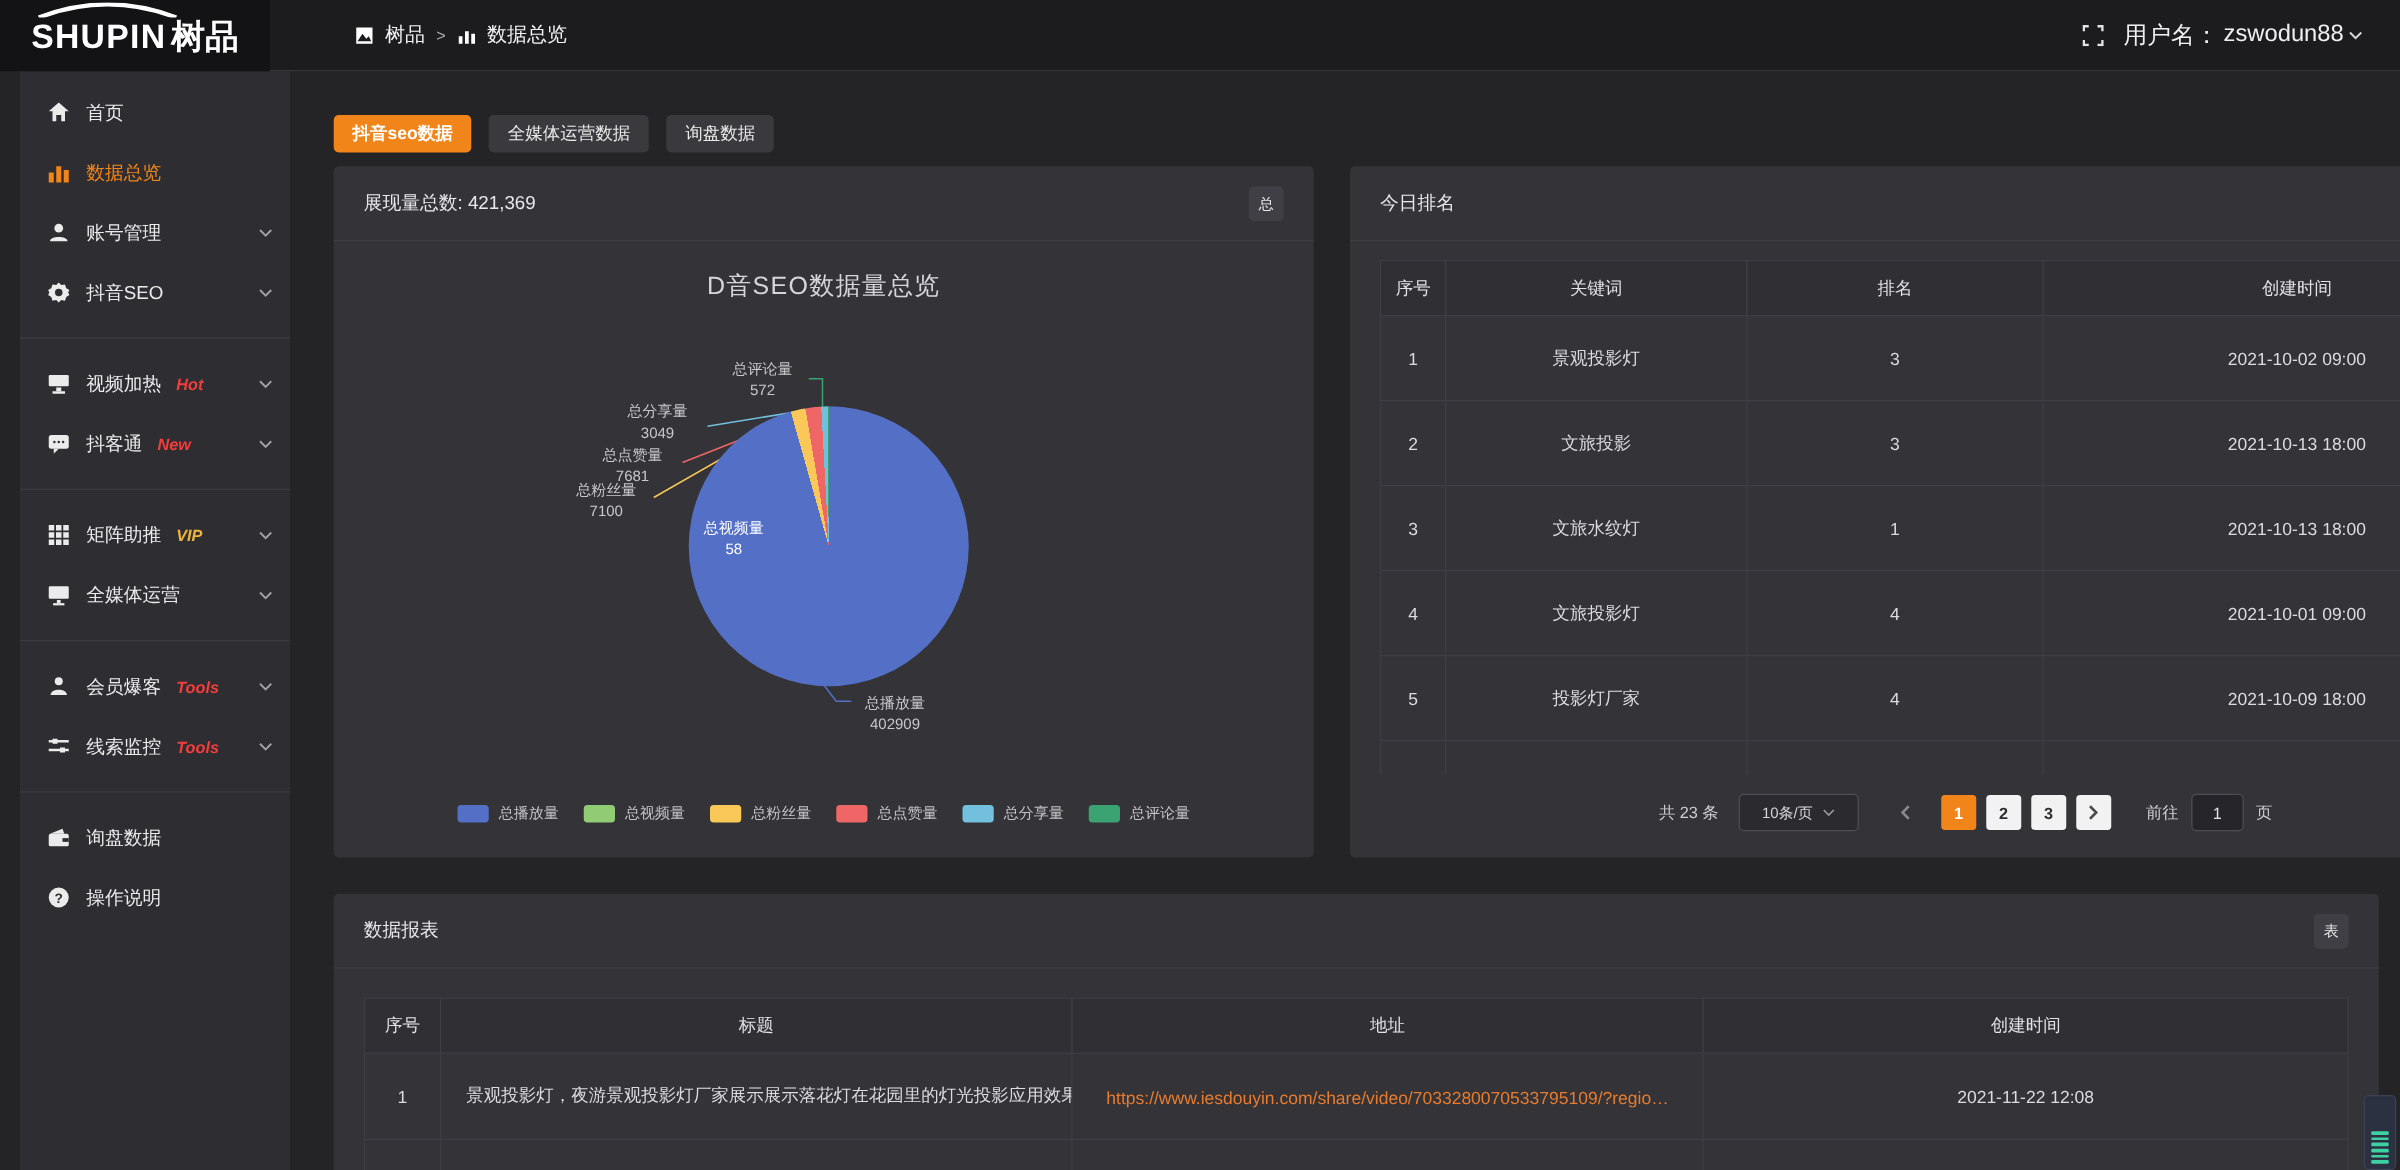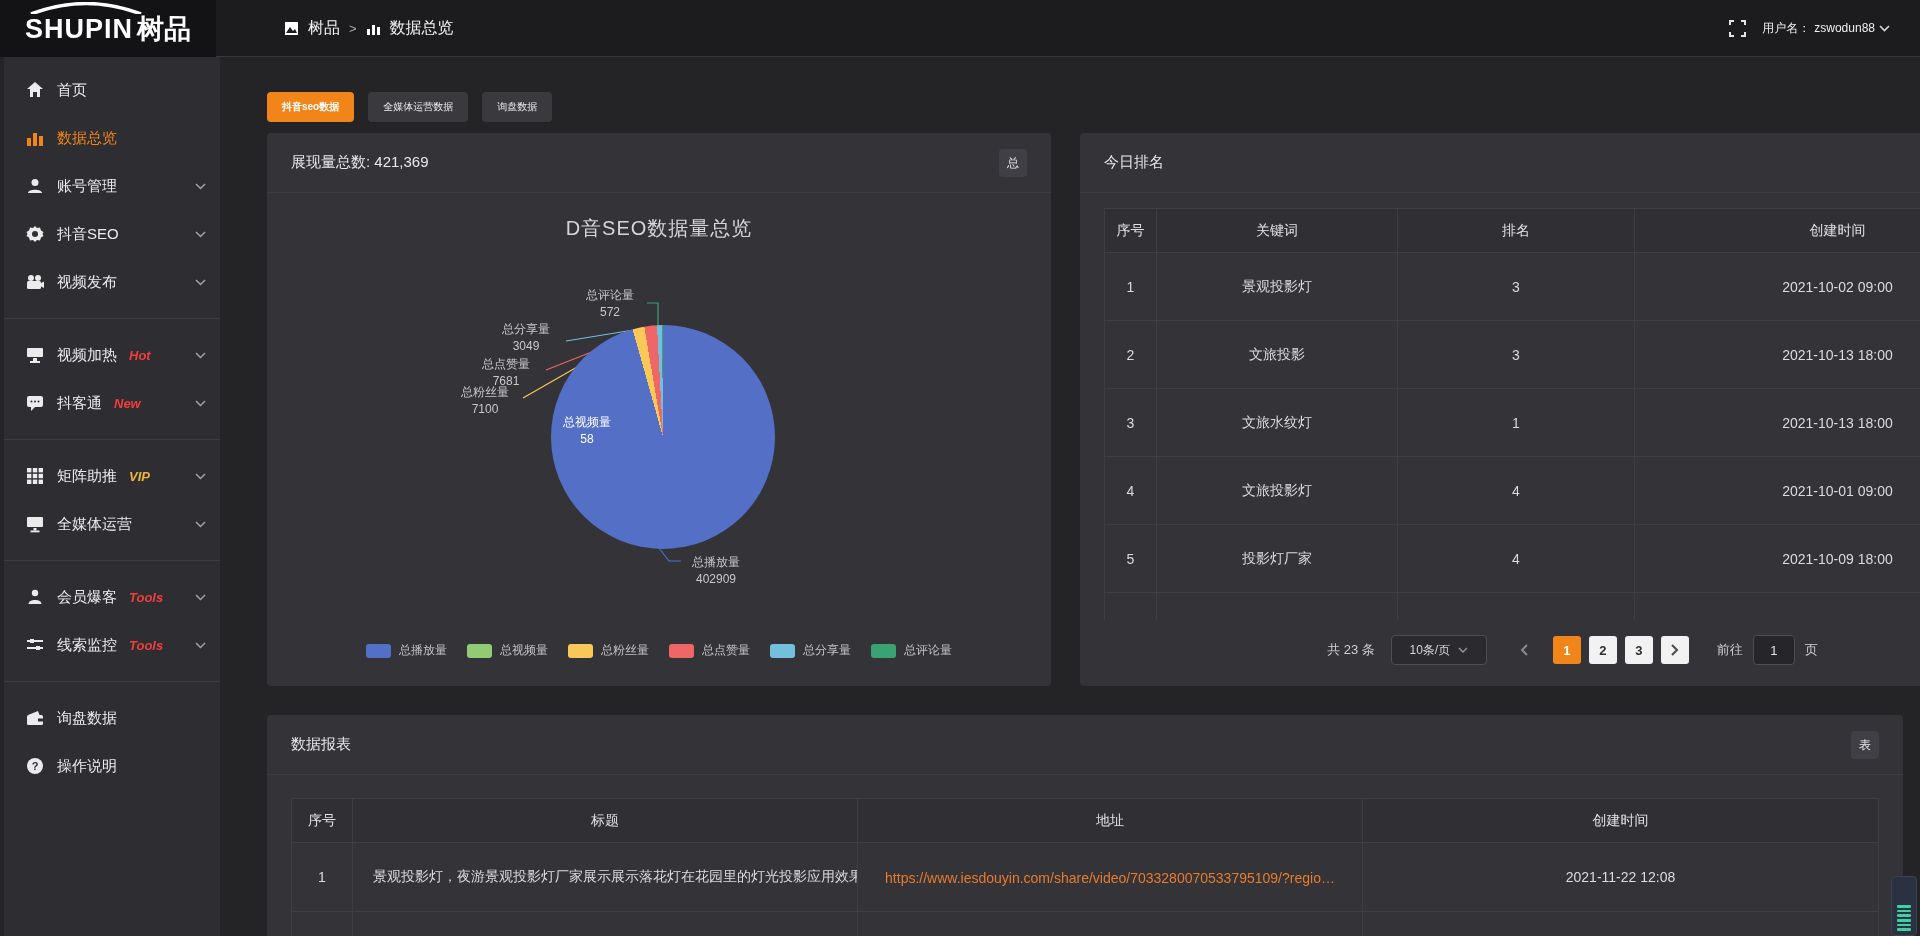--- a/index.html
+++ b/index.html
@@ -10,37 +10,37 @@
   
   .topbar { position:absolute; left:0; top:0; width:1920px; height:57px; display:flex; z-index:5;border-radius:10px; }
   .logo-area { width:216px; height:57px; background:#131315; display:flex; align-items:center; justify-content:center; position:relative; }
   .logo { position:relative; display:flex; align-items:baseline; gap:4px; }
   .logo-arc { position:absolute; left:2px; top:-9px; }
   .logo-en { font-size:27px; font-weight:900; letter-spacing:1px; color:#fff; }
   .logo-cn { font-size:27px; font-weight:900; color:#fff; }
   .topbar-main { flex:1; background:#1c1c1f; border-bottom:1px solid #37373b; display:flex; align-items:center; justify-content:space-between; padding:0 30px 0 68px; }
   .breadcrumb { display:flex; align-items:center; gap:9px; font-size:16px; color:#f2f2f2; }
   .crumb-sep { color:#aaa; font-size:13px; }
-  .topbar-right { display:flex; align-items:center; gap:16px; font-size:12px; color:#efefef; }
+  .topbar-right { display:flex; align-items:center; gap:16px; font-size:19px; color:#efefef; }
   .user-wrap { display:flex; align-items:center; gap:4px; cursor:pointer; }
 
   
-  .sidebar { position:absolute; left:4px; top:57px; width:216px; height:879px; background:#2e2e32; padding-top:9px; }
+  .sidebar { position:absolute; left:16px; top:57px; width:216px; height:879px; background:#2e2e32; padding-top:9px; }
   .side-item { height:48px; display:flex; align-items:center; padding:0 14px 0 22px; cursor:pointer; color:#ebebec; font-size:15px; }
   .side-item .sicon { width:18px; height:18px; flex:0 0 18px; margin-right:13px; }
   .side-item .slabel { flex:0 0 auto; }
   .side-item .sbadge { margin-left:12px; font-size:13px; font-weight:700; font-style:italic; color:#f23d3d; }
   .side-item .sbadge.vip { color:#eeb43c; }
   .side-item .chev { margin-left:auto; opacity:.75; }
   .side-item.active { color:#f28519; }
   .side-divider { height:1px; background:#3c3c40; margin:12px 0; }
 
   
   .tabs { position:absolute; left:267px; top:92px; display:flex; gap:14px; }
-  .tab { height:30px; padding:0 15px; display:flex; align-items:center; background:#3a3a3e; color:#eaeaea; font-size:10px; border-radius:4px; cursor:pointer; border:none; }
+  .tab { height:30px; padding:0 15px; display:flex; align-items:center; background:#3a3a3e; color:#eaeaea; font-size:14px; border-radius:4px; cursor:pointer; border:none; }
   .tab.active { background:#f28519; color:#fff; font-weight:700; }
 
   
   .panel { position:absolute; background:#333338; border-radius:4px; }
   .panel-header { height:60px; border-bottom:1px solid #3e3e42; display:flex; align-items:center; padding:0 24px; position:relative; }
   .panel-title { font-size:15px; color:#e8e8ea; }
   .corner-badge { position:absolute; right:24px; top:16px; width:28px; height:28px; background:#3f3f45; border-radius:4px; color:#e8e8e8; font-size:12px; display:flex; align-items:center; justify-content:center; cursor:pointer; }
 
   .panel-impressions { left:267px; top:133px; width:784px; height:553px; }
   .panel-ranking    { left:1080px; top:133px; width:985px; height:553px; }
@@ -163,32 +163,20 @@
     <div class="side-item">
       <svg class="sicon icon" viewBox="0 0 18 18">
           <path d="M9 1 L11 3 L14 2.5 L15 5.5 L17.5 7 L16.5 9 L17.5 11 L15 12.5 L14 15.5 L11 15 L9 17 L7 15 L4 15.5 L3 12.5 L0.5 11 L1.5 9 L0.5 7 L3 5.5 L4 2.5 L7 3 Z" fill="#ebebec"></path>
           <circle cx="9" cy="9" r="3" fill="#2e2e32"></circle>
         </svg>
       <span class="slabel">抖音SEO</span>
       <svg class="chev icon" width="11" height="7" viewBox="0 0 11 7" fill="none" stroke="#c9c9c9" stroke-width="1.5">
           <path d="M1 1 L5.5 5.5 L10 1"></path>
         </svg>
     </div>
-    <div class="side-item">
-      <svg class="sicon icon" viewBox="0 0 18 18">
-          <circle cx="5" cy="5" r="3" fill="#ebebec"></circle>
-          <circle cx="12" cy="5" r="3" fill="#ebebec"></circle>
-          <rect x="1" y="8" width="14" height="8" rx="1.5" fill="#ebebec"></rect>
-          <path d="M15 10 L18 8.5 V15 L15 13.5 Z" fill="#ebebec"></path>
-        </svg>
-      <span class="slabel">视频发布</span>
-      <svg class="chev icon" width="11" height="7" viewBox="0 0 11 7" fill="none" stroke="#c9c9c9" stroke-width="1.5">
-          <path d="M1 1 L5.5 5.5 L10 1"></path>
-        </svg>
-    </div>
     <div class="side-divider"></div>
     <div class="side-item">
       <svg class="sicon icon" viewBox="0 0 18 18">
           <rect x="1" y="2" width="16" height="9" rx="1" fill="#ebebec"></rect>
           <rect x="7" y="12" width="4" height="3" fill="#ebebec"></rect>
           <rect x="4" y="15" width="10" height="2" fill="#ebebec"></rect>
         </svg>
       <span class="slabel">视频加热</span>
       <i class="sbadge">Hot</i>
       <svg class="chev icon" width="11" height="7" viewBox="0 0 11 7" fill="none" stroke="#c9c9c9" stroke-width="1.5">

